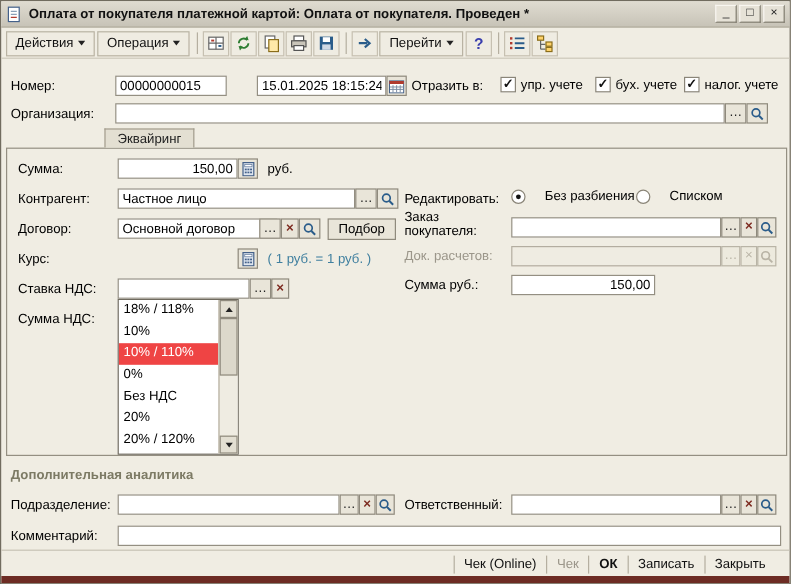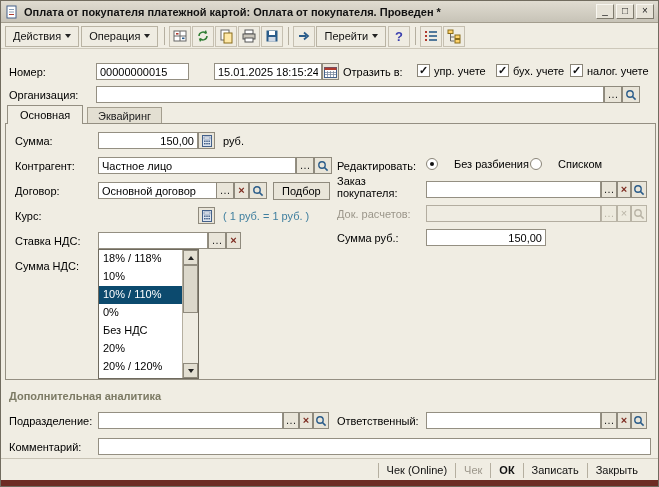--- a/index.html
+++ b/index.html
@@ -35,21 +35,21 @@
   .rb.sel::after{content:"";position:absolute;left:3px;top:3px;width:4px;height:4px;border-radius:50%;background:#111;}
   
   .panel{position:absolute;left:4px;top:122px;width:651px;height:257px;border:1px solid #948f82;background:#f0ede3;}
   .tab{position:absolute;font-size:11px;display:flex;align-items:center;justify-content:center;white-space:nowrap;}
   .tab.active{left:6px;top:104px;height:19px;padding:0 12px;background:#f0ede3;border:1px solid #948f82;border-bottom:none;}
   .tab.inactive{left:86px;top:106px;height:16px;padding:0 10px;background:#e3dfd2;border:1px solid #a49e8f;border-bottom:none;color:#222;}
   
   .dropdown{position:absolute;left:97px;top:248px;width:101px;height:130px;background:#fff;border:1px solid #6f6a5e;display:flex;z-index:10;}
   .dd-items{flex:1;overflow:hidden;}
   .dd-item{height:18px;font-size:11px;padding:2px 4px;white-space:nowrap;color:#000;}
-  .dd-item.sel{background:#0c4a6e;color:#fff;}
+  .dd-item.sel{background:#ef4444;color:#fff;}
   .dd-scroll{width:16px;border-left:1px solid #b5afa0;background:#efece2;display:flex;flex-direction:column;}
   .dd-arrow{height:15px;background:#e3dfd2;border:1px solid #8f8a7d;display:flex;align-items:center;justify-content:center;}
   .tri-up{width:0;height:0;border-left:3.5px solid transparent;border-right:3.5px solid transparent;border-bottom:4px solid #222;}
   .tri-down{width:0;height:0;border-left:3.5px solid transparent;border-right:3.5px solid transparent;border-top:4px solid #222;}
   .dd-track{flex:1;position:relative;}
   .dd-thumb{position:absolute;left:0;top:0;width:100%;height:48px;background:#dcd8cb;border:1px solid #8f8a7d;}
   
   .footer{position:absolute;left:0;right:0;top:457px;height:23px;border-top:1px solid #c8c3b5;display:flex;align-items:center;justify-content:flex-end;padding-right:12px;}
   .fbtn{font-size:11px;padding:0 8px;color:#111;white-space:nowrap;}
   .fbtn.ok{font-weight:bold;}
@@ -219,21 +219,20 @@
     <span>
         <svg width="12" height="12" viewBox="0 0 12 12">
           <circle cx="5" cy="5" r="3.2" fill="none" stroke="#2a5c8a" stroke-width="1.4"></circle>
           <line x1="7.5" y1="7.5" x2="10.6" y2="10.6" stroke="#2a5c8a" stroke-width="1.6"></line>
         </svg>
       </span>
   </div>
 
   <div class="panel"></div>
   <div class="tab inactive">Эквайринг</div>
-  <div class="tab active">Основная</div>
 
   <span class="lbl" style="left:14px;top:134px;">Сумма:</span>
   <input class="fld num" style="left: 97px; top: 131px; width: 100px;" readonly="" value="150,00">
   <div class="btn" style="left:197px;top:131px;width:17px;">
     <span>
         <svg width="12" height="12" viewBox="0 0 12 12">
           <rect x="1.5" y="0.5" width="9" height="11" fill="#dfe6ef" stroke="#44618a"></rect>
           <rect x="3" y="2" width="6" height="2" fill="#fff" stroke="#44618a" stroke-width="0.5"></rect>
           <g fill="#44618a">
             <rect x="3" y="5.5" width="1.6" height="1.4"></rect>

